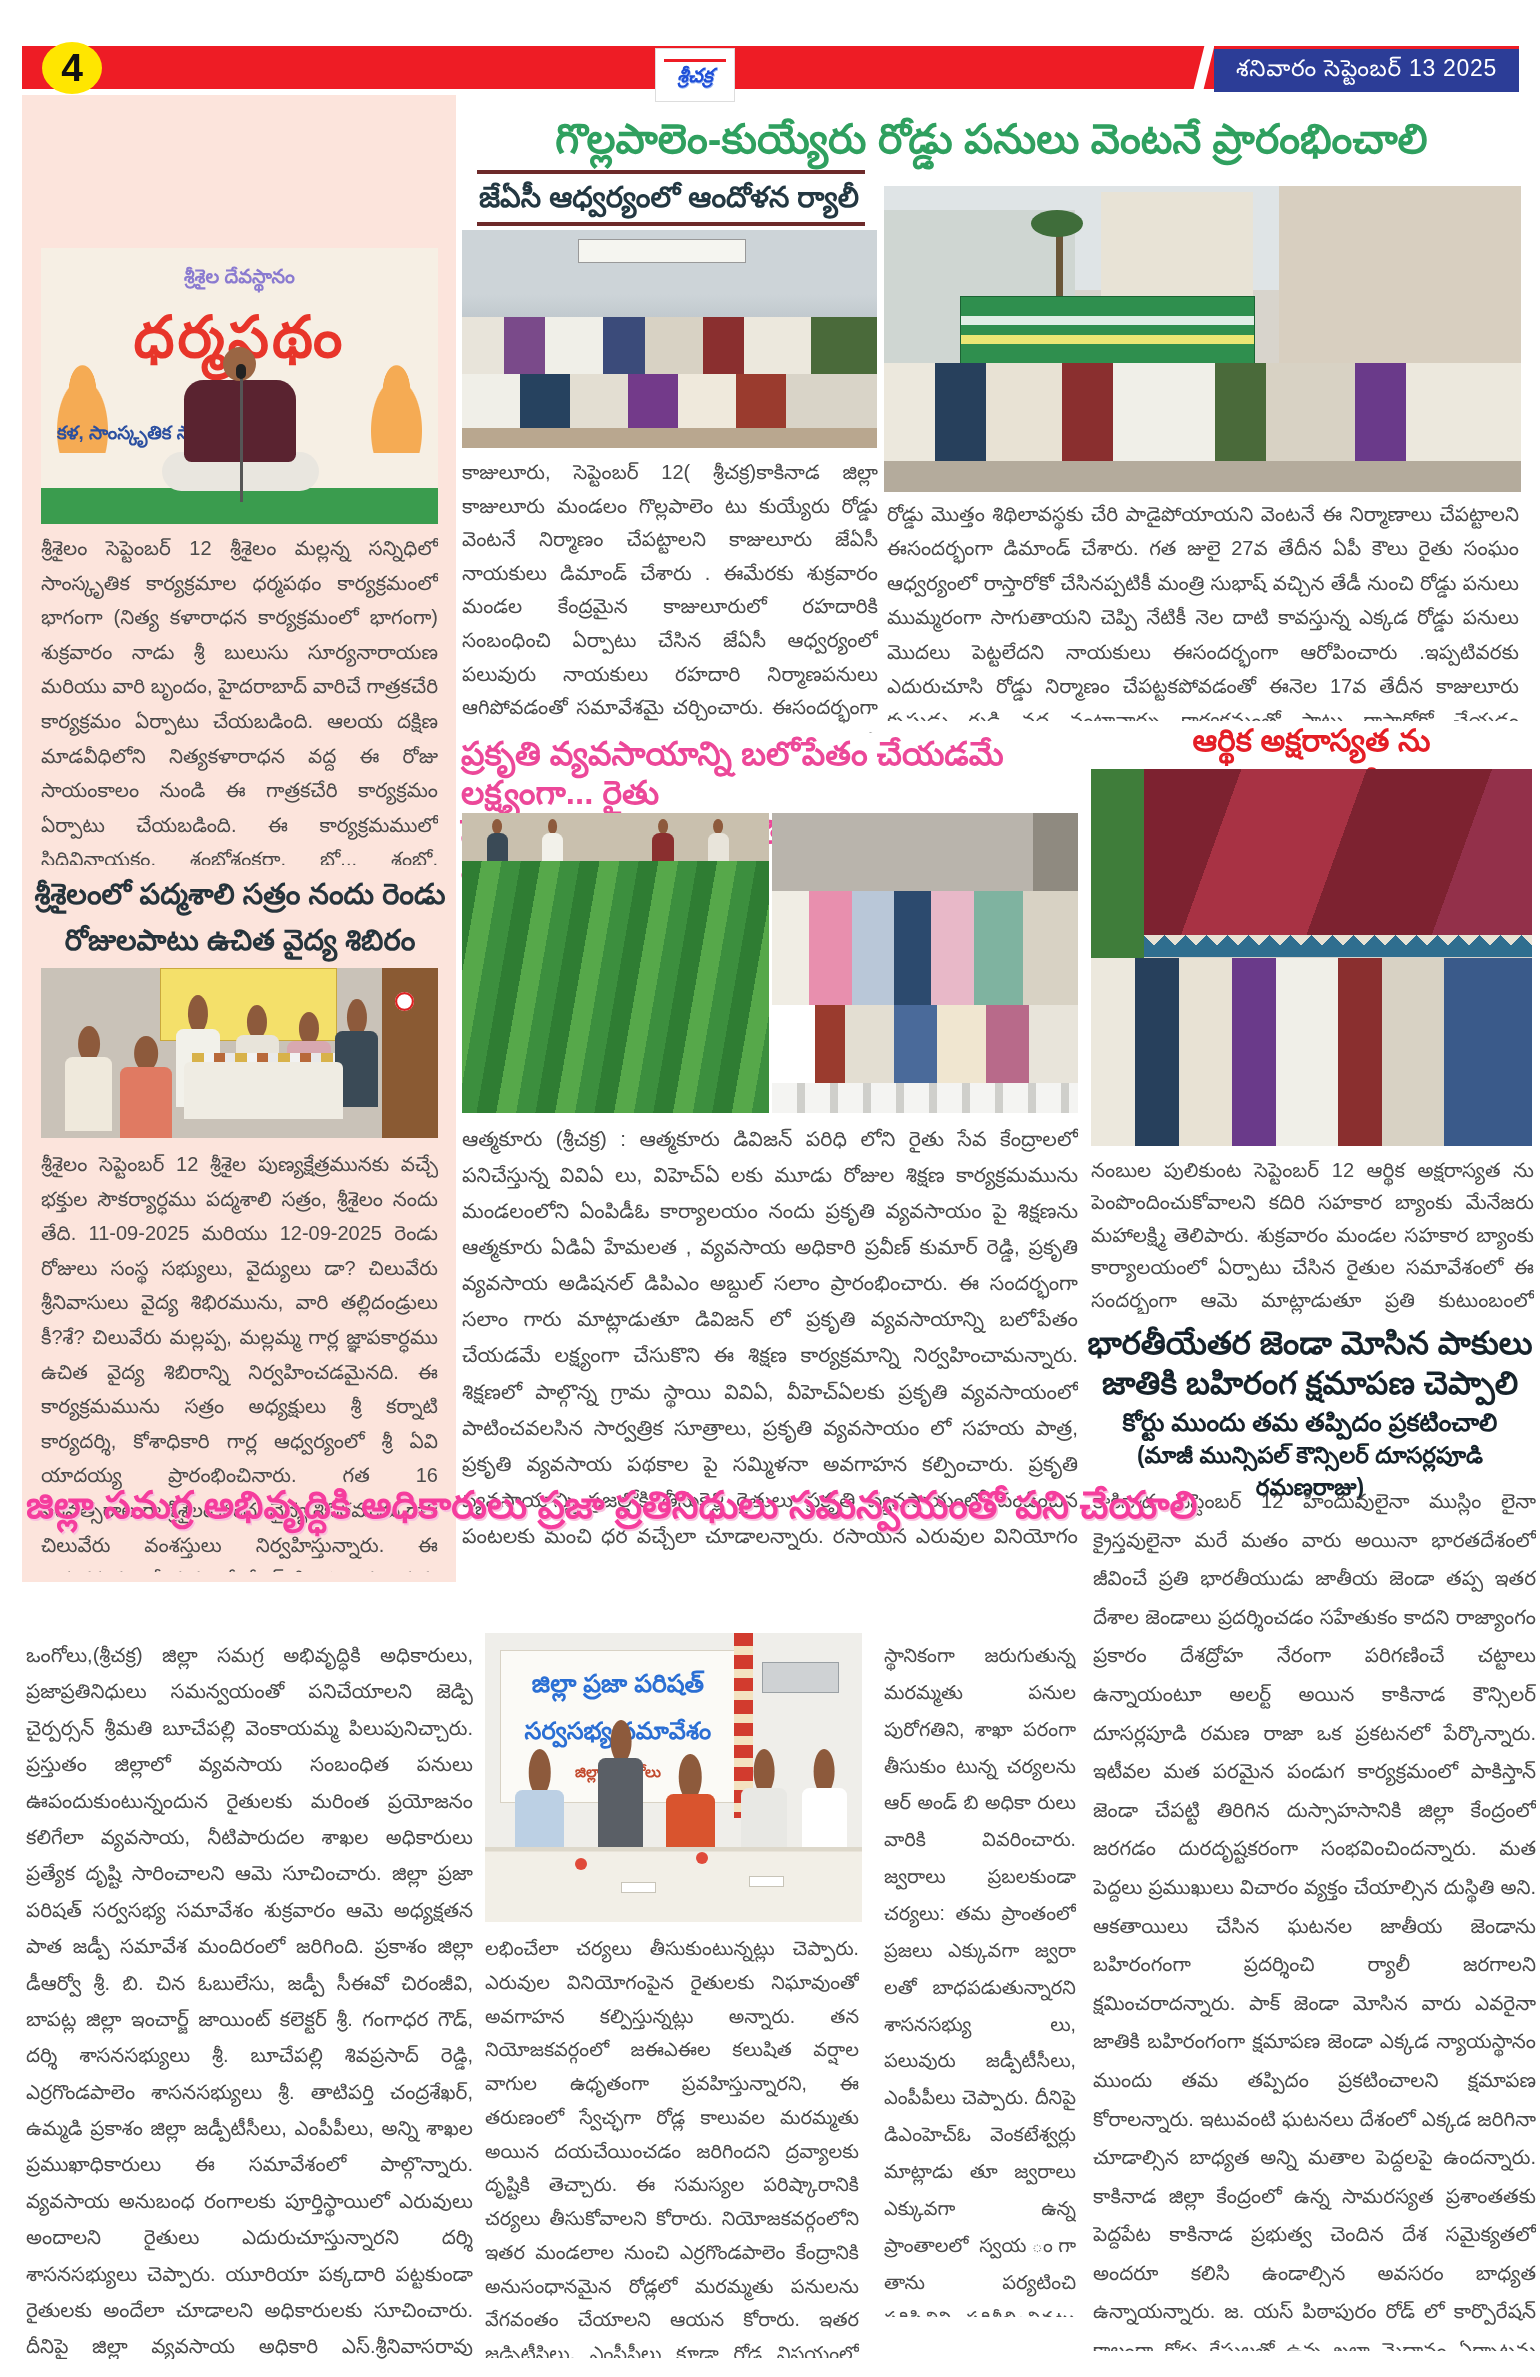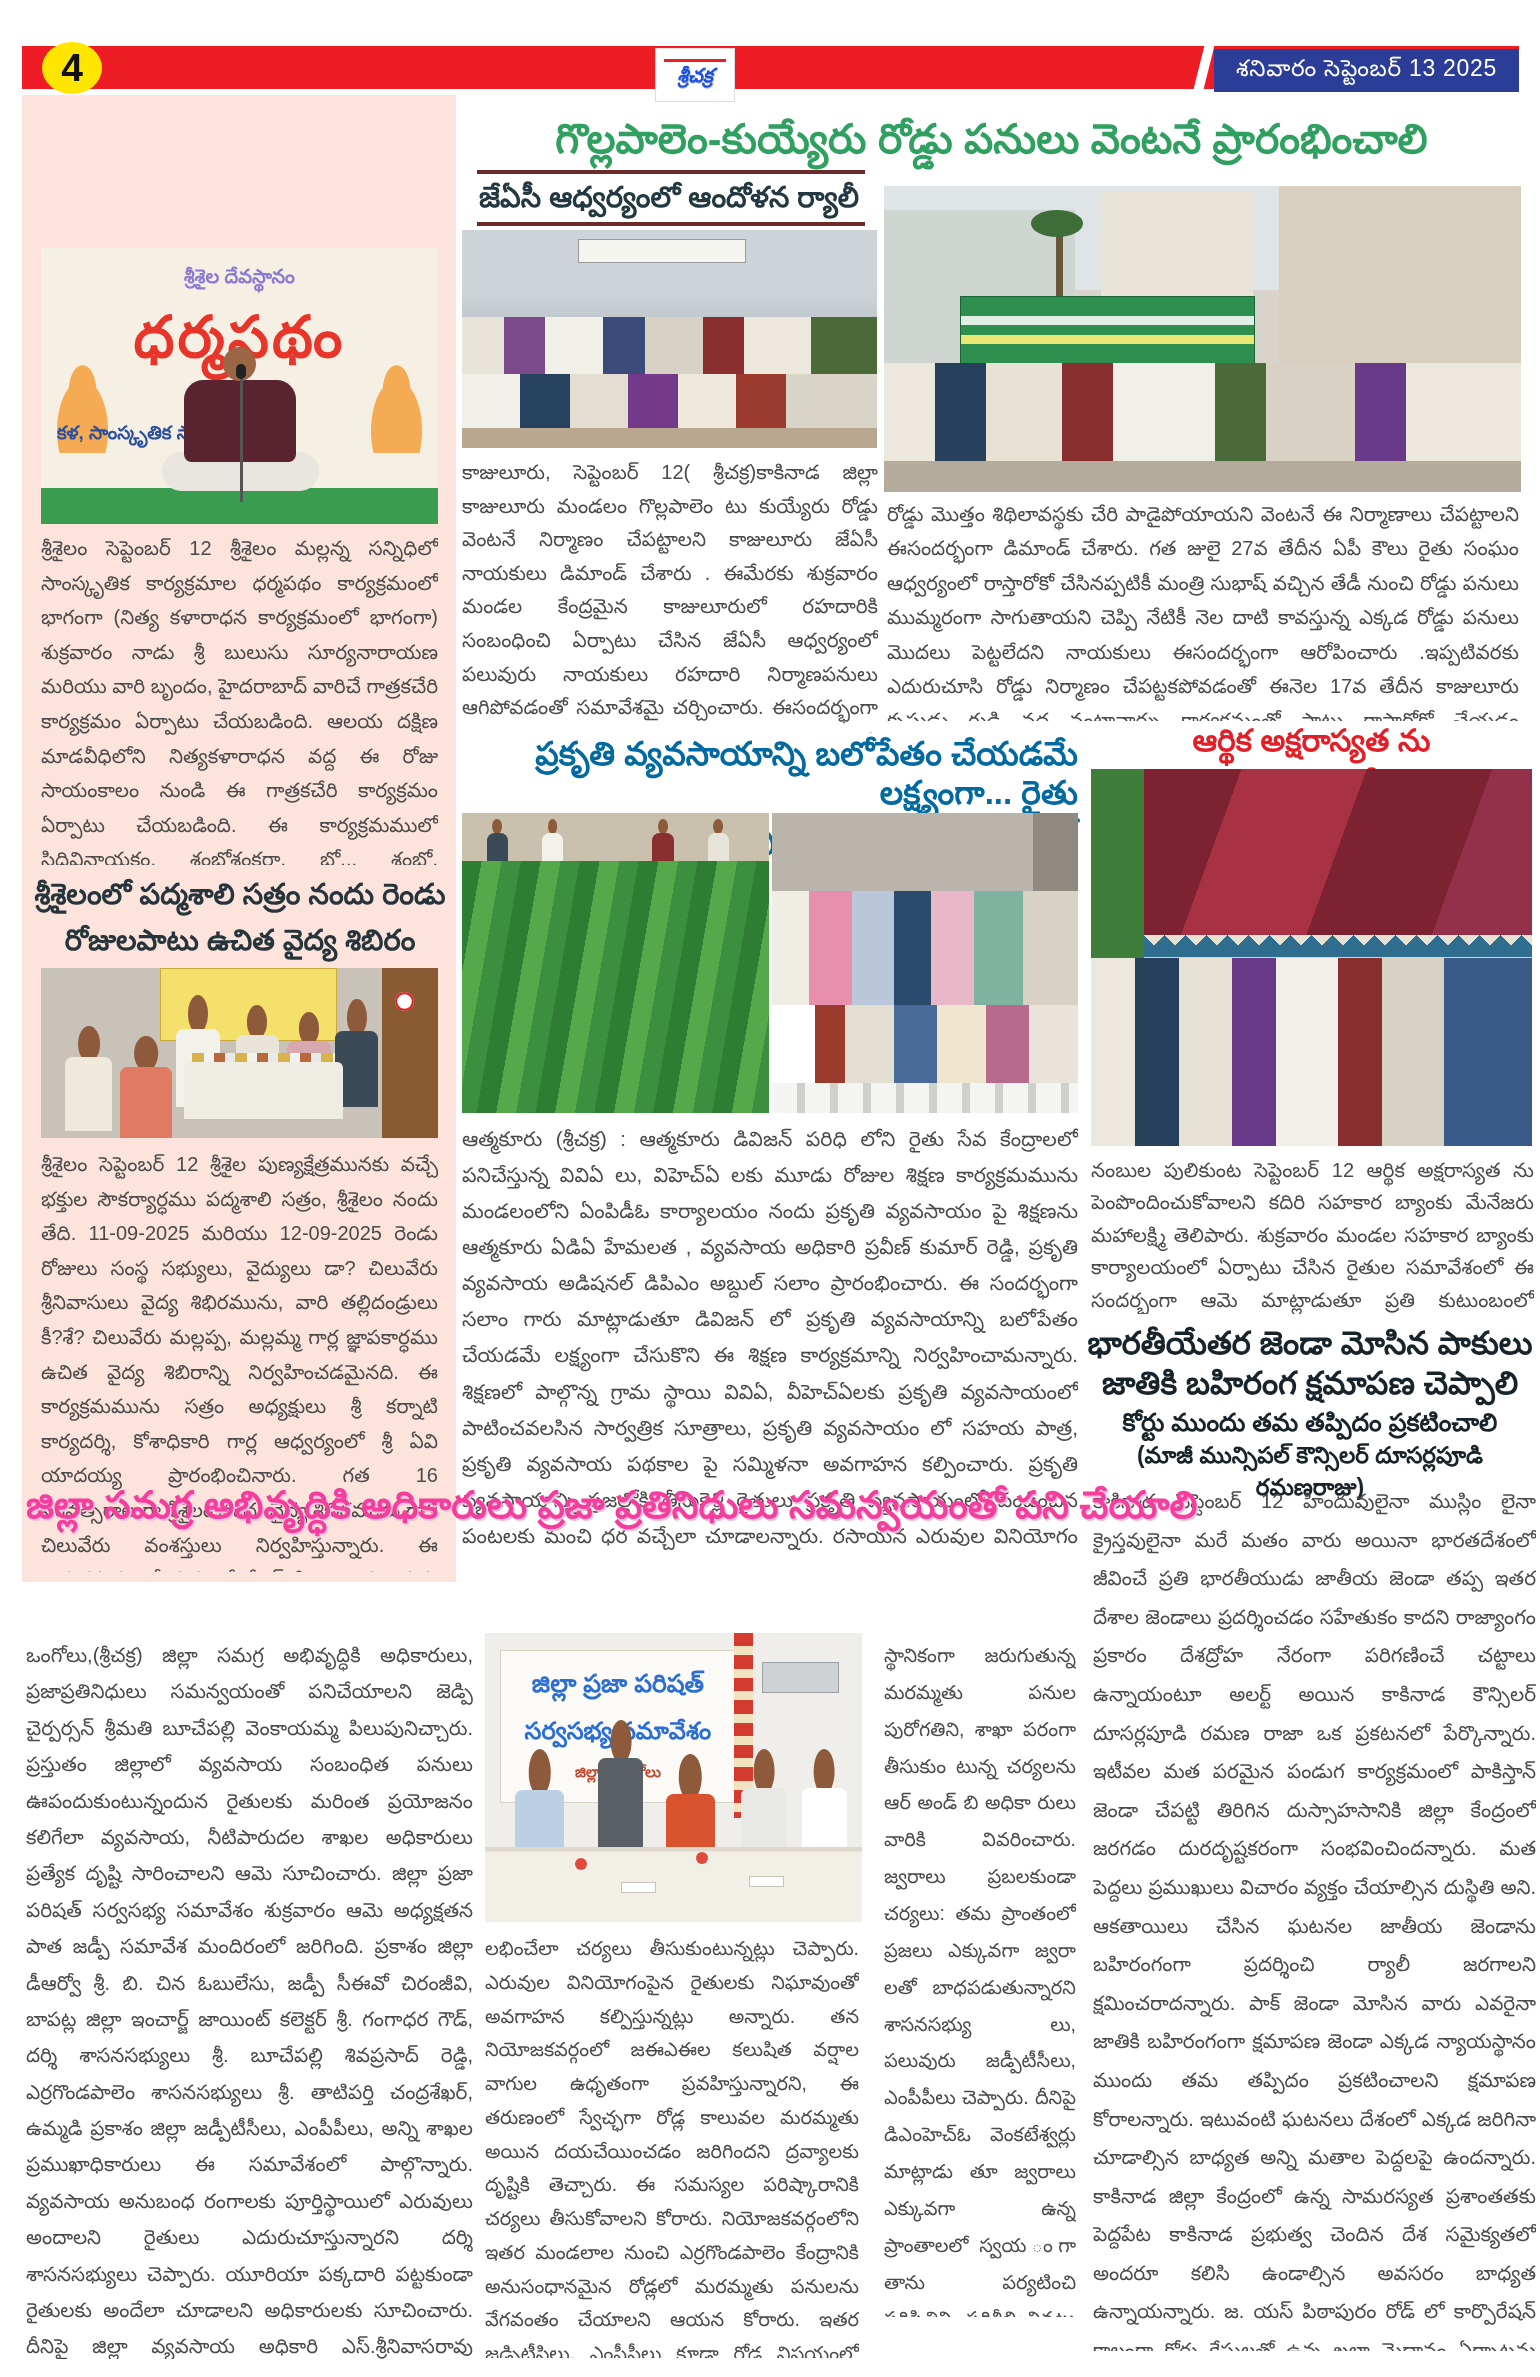--- a/index.html
+++ b/index.html
@@ -133,22 +133,22 @@
   
   .h-jac{left:462px;top:110px;width:1059px;height:63px;color:#2fa05f;font-size:41px;font-weight:bold;
          text-align:center;line-height:1.45;}
   .rule{position:absolute;height:3.7px;background:#6d2a2a;}
   .h-jac-sub{left:466px;top:176px;width:406px;height:46px;color:#243842;font-size:29px;font-weight:bold;
              text-align:center;line-height:1.5;}
   .b-jac-left{left:462px;top:456px;width:416px;height:277px;font-size:20px;line-height:1.68;}
   .b-jac-right{left:887px;top:497px;width:632px;height:224px;font-size:20px;line-height:1.72;}
 
   
-  .h-farm{left:461px;top:735px;width:617px;height:76px;color:#0369a1;font-size:33px;font-weight:bold;
-          text-align:right;line-height:1.18;}
+  .h-farm{left:461px;top:735px;width:617px;height:76px;color:#ec4899;font-size:33px;font-weight:bold;
+          text-align:left;line-height:1.18;}
   .b-farm{left:462px;top:1121px;width:616px;height:437px;font-size:20.5px;line-height:1.76;}
 
   
   .h-lit{left:1085px;top:723px;width:453px;height:42px;color:#e41e26;font-size:31px;font-weight:bold;text-align:center;}
   .b-lit{left:1091px;top:1154px;width:443px;height:160px;font-size:20px;line-height:1.62;}
 
   
   .h-flag{left:1082px;top:1323px;width:456px;height:82px;color:#18242c;font-size:32px;font-weight:bold;
           text-align:center;line-height:1.25;}
   .h-flag-sub{left:1082px;top:1408px;width:456px;height:33px;color:#18242c;font-size:25px;font-weight:bold;text-align:center;}

